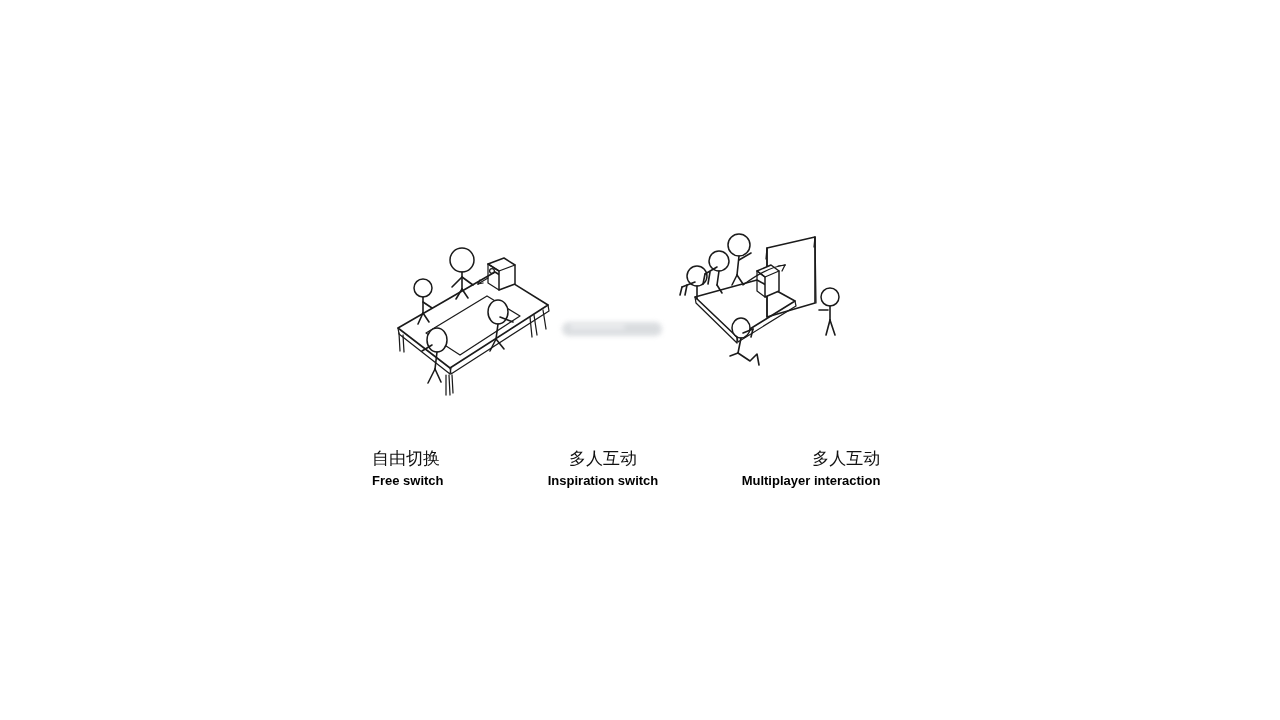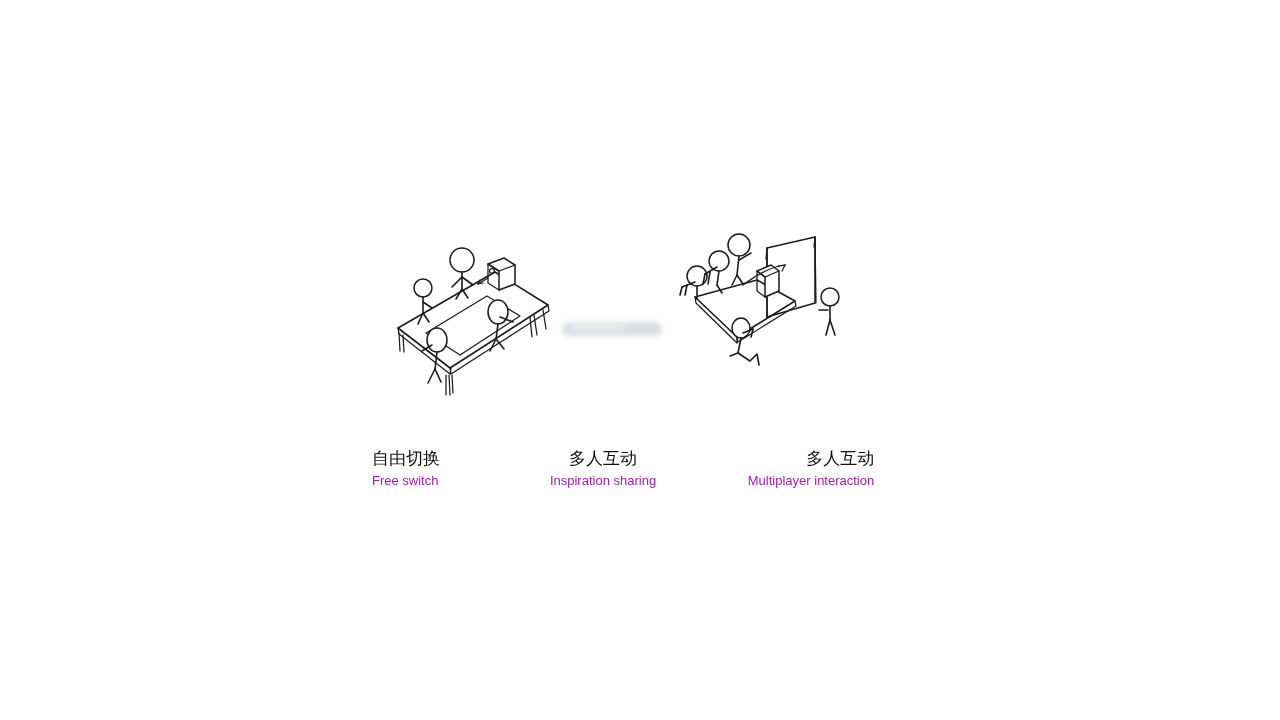--- a/index.html
+++ b/index.html
@@ -55,22 +55,22 @@
   .caption .cn {
     font-size:17px;
     line-height:22px;
     color:#111111;
     font-weight:400;
     white-space:nowrap;
   }
   .caption .en {
     font-size:13px;
     line-height:18px;
-    color:#a21caf;
-    font-weight:400;
+    color:#000000;
+    font-weight:700;
     margin-top:2px;
     white-space:nowrap;
   }
   .caption--1 { left:372px; text-align:left; }
   .caption--2 { left:603px; transform:translateX(-50%); text-align:center; }
   .caption--3 { left:811px; transform:translateX(-50%); text-align:right; }
 </style>
 </head>
 <body>
 
@@ -213,21 +213,21 @@
 
   <div class="captions">
 
     <div class="caption caption--1">
       <div class="cn">自由切换</div>
       <div class="en">Free switch</div>
     </div>
 
     <div class="caption caption--2">
       <div class="cn">多人互动</div>
-      <div class="en">Inspiration sharing</div>
+      <div class="en">Inspiration switch</div>
     </div>
 
     <div class="caption caption--3">
       <div class="cn">多人互动</div>
       <div class="en">Multiplayer interaction</div>
     </div>
 
   </div>
 
 </div>

